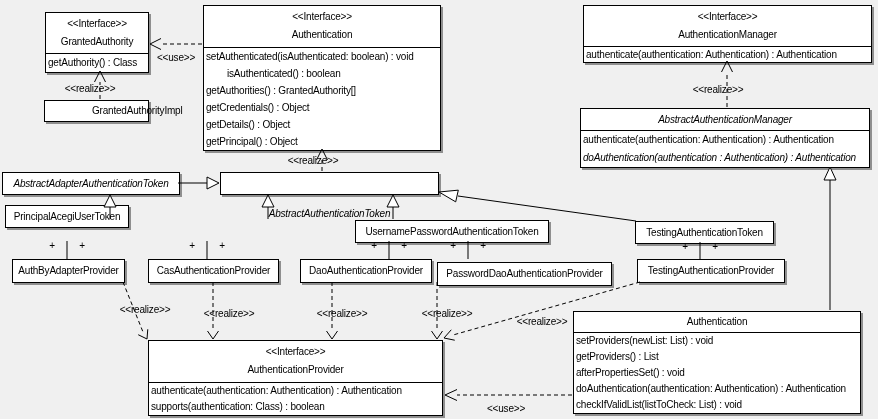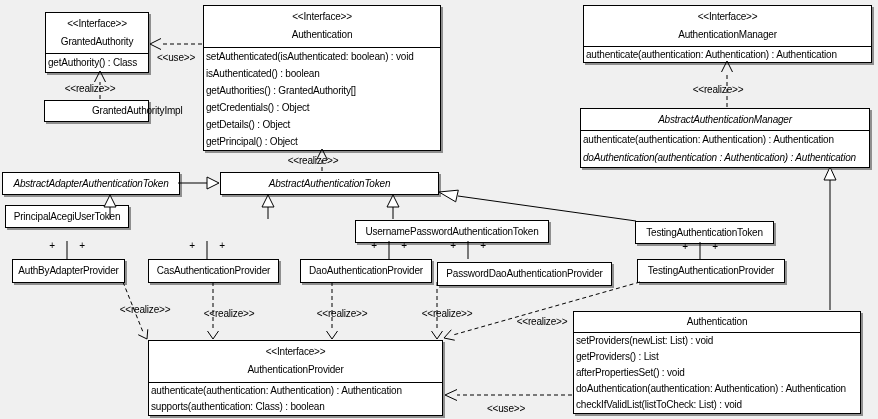--- a/index.html
+++ b/index.html
@@ -34,21 +34,21 @@
         <div class="cname" style="line-height: 18px;">GrantedAuthorityImpl</div>
       </div>
     </div>
     <div class="uml-class" style="left: 203px; top: 5px; width: 236px;">
       <div class="uml-head" style="height: 39px;">
         <div class="stereo">&lt;&lt;Interface&gt;&gt;</div>
         <div class="cname" style="line-height: 18px;">Authentication</div>
       </div>
       <div class="uml-methods">
         <div class="uml-row" style="line-height: 17px;">setAuthenticated(isAuthenticated: boolean) : void</div>
-        <div class="uml-row" style="line-height: 17px;">isAuthenticated() : boolean</div>
+        <div class="uml-row" style="line-height: 17px; margin-left: 21px;">isAuthenticated() : boolean</div>
         <div class="uml-row" style="line-height: 17px;">getAuthorities() : GrantedAuthority[]</div>
         <div class="uml-row" style="line-height: 17px;">getCredentials() : Object</div>
         <div class="uml-row" style="line-height: 17px;">getDetails() : Object</div>
         <div class="uml-row" style="line-height: 17px;">getPrincipal() : Object</div>
       </div>
     </div>
     <div class="uml-class" style="left: 583px; top: 5px; width: 287px;">
       <div class="uml-head" style="height: 38px;">
         <div class="stereo">&lt;&lt;Interface&gt;&gt;</div>
         <div class="cname" style="line-height: 18px;">AuthenticationManager</div>
@@ -66,21 +66,21 @@
         <div class="uml-row it" style="line-height: 18px;">doAuthentication(authentication : Authentication) : Authentication</div>
       </div>
     </div>
     <div class="uml-class" style="left: 2px; top: 172px; width: 176px;">
       <div class="uml-head" style="height: 19px;">
         <div class="cname it" style="line-height: 19px;">AbstractAdapterAuthenticationToken</div>
       </div>
     </div>
     <div class="uml-class" style="left: 220px; top: 172px; width: 217px;">
       <div class="uml-head" style="height: 19px;">
-        <div class="cname it" style="line-height: 19px;">AbstractAuthenticationToken</div>
+        <div class="cname it" style="line-height: 19px; margin-top: 30px;">AbstractAuthenticationToken</div>
       </div>
     </div>
     <div class="uml-class" style="left: 5px; top: 205px; width: 122px;">
       <div class="uml-head" style="height: 19px;">
         <div class="cname" style="line-height: 19px;">PrincipalAcegiUserToken</div>
       </div>
     </div>
     <div class="uml-class" style="left: 635px; top: 221px; width: 137px;">
       <div class="uml-head" style="height: 19px;">
         <div class="cname" style="line-height: 19px;">TestingAuthenticationToken</div>

